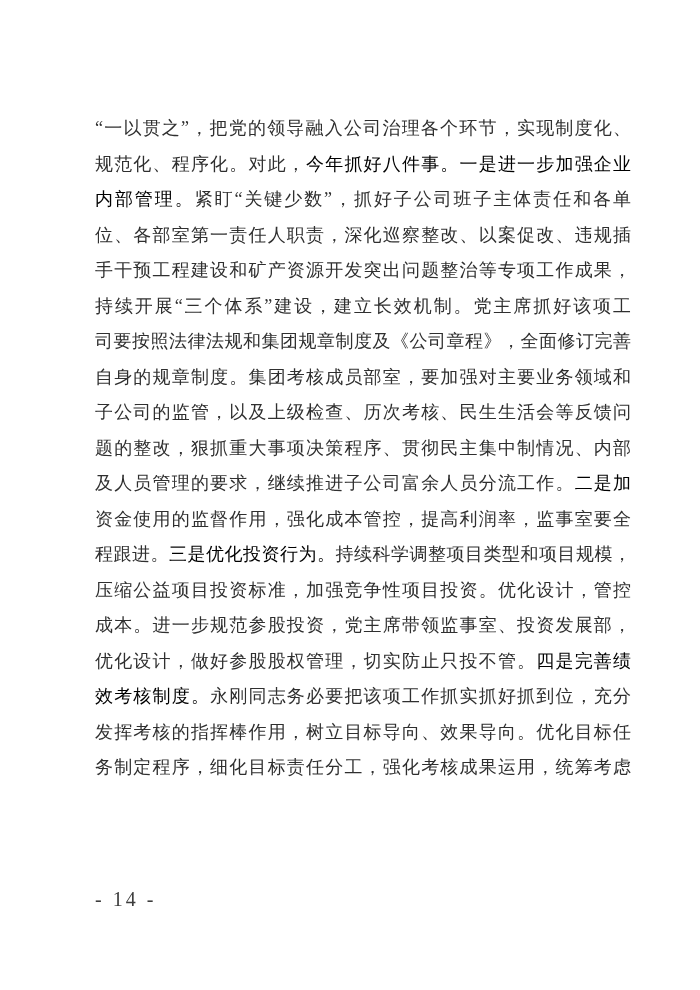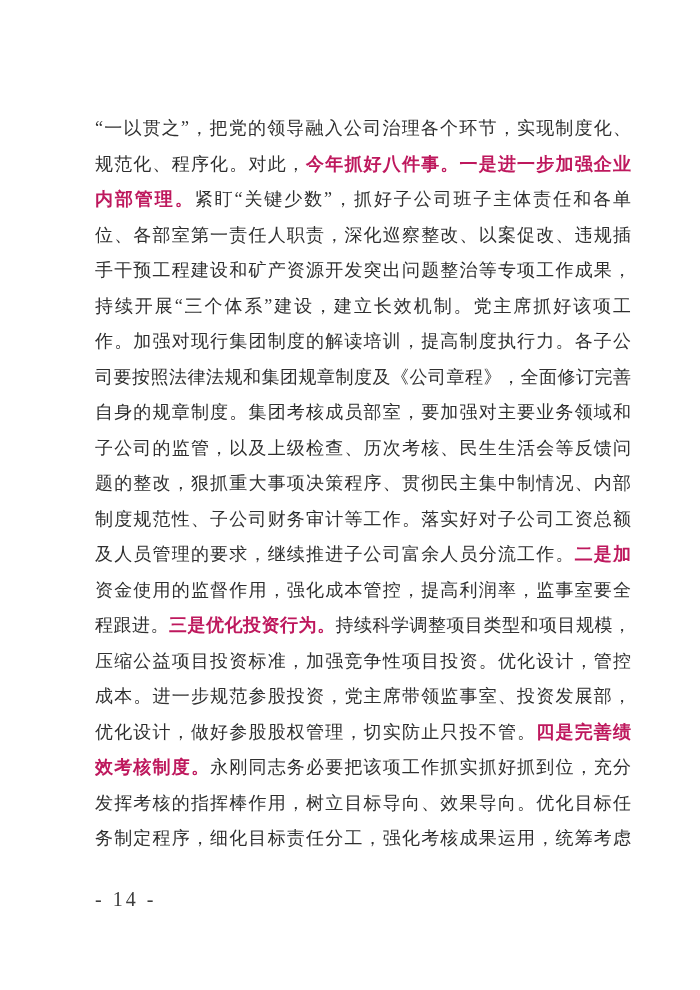--- a/index.html
+++ b/index.html
@@ -35,22 +35,22 @@
     color: #2f2f2f;
     text-align: justify;
     text-align-last: justify;
     text-justify: inter-character;
     overflow: hidden;
   }
   .seg {
     font-weight: 400;
   }
   .seg.bold {
-    font-weight: 700;
-    color: #be185d;
+    font-weight: 400;
+    color: #000000;
   }
   .footer {
     position: absolute;
     left: 95px;
     top: 888px;
     font-size: 20px;
     letter-spacing: 3px;
     color: #3d3d3d;
   }
 </style>
@@ -58,26 +58,24 @@
 <body>
 
 <div class="page">
   <div class="text-block">
       <div class="line"><span class="seg">“一以贯之”，把党的领导融入公司治理各个环节，实现制度化、</span></div>
       <div class="line"><span class="seg">规范化、程序化。对此，</span><span class="seg bold">今年抓好八件事。一是进一步加强企业</span></div>
       <div class="line"><span class="seg bold">内部管理。</span><span class="seg">紧盯“关键少数”，抓好子公司班子主体责任和各单</span></div>
       <div class="line"><span class="seg">位、各部室第一责任人职责，深化巡察整改、以案促改、违规插</span></div>
       <div class="line"><span class="seg">手干预工程建设和矿产资源开发突出问题整治等专项工作成果，</span></div>
       <div class="line"><span class="seg">持续开展“三个体系”建设，建立长效机制。党主席抓好该项工</span></div>
-      <div class="line"><span class="seg">作。加强对现行集团制度的解读培训，提高制度执行力。各子公</span></div>
       <div class="line"><span class="seg">司要按照法律法规和集团规章制度及《公司章程》，全面修订完善</span></div>
       <div class="line"><span class="seg">自身的规章制度。集团考核成员部室，要加强对主要业务领域和</span></div>
       <div class="line"><span class="seg">子公司的监管，以及上级检查、历次考核、民生生活会等反馈问</span></div>
       <div class="line"><span class="seg">题的整改，狠抓重大事项决策程序、贯彻民主集中制情况、内部</span></div>
-      <div class="line"><span class="seg">制度规范性、子公司财务审计等工作。落实好对子公司工资总额</span></div>
       <div class="line"><span class="seg">及人员管理的要求，继续推进子公司富余人员分流工作。</span><span class="seg bold">二是加</span></div>
       <div class="line"><span class="seg">资金使用的监督作用，强化成本管控，提高利润率，监事室要全</span></div>
       <div class="line"><span class="seg">程跟进。</span><span class="seg bold">三是优化投资行为。</span><span class="seg">持续科学调整项目类型和项目规模，</span></div>
       <div class="line"><span class="seg">压缩公益项目投资标准，加强竞争性项目投资。优化设计，管控</span></div>
       <div class="line"><span class="seg">成本。进一步规范参股投资，党主席带领监事室、投资发展部，</span></div>
       <div class="line"><span class="seg">优化设计，做好参股股权管理，切实防止只投不管。</span><span class="seg bold">四是完善绩</span></div>
       <div class="line"><span class="seg bold">效考核制度。</span><span class="seg">永刚同志务必要把该项工作抓实抓好抓到位，充分</span></div>
       <div class="line"><span class="seg">发挥考核的指挥棒作用，树立目标导向、效果导向。优化目标任</span></div>
       <div class="line"><span class="seg">务制定程序，细化目标责任分工，强化考核成果运用，统筹考虑</span></div>
     </div>

